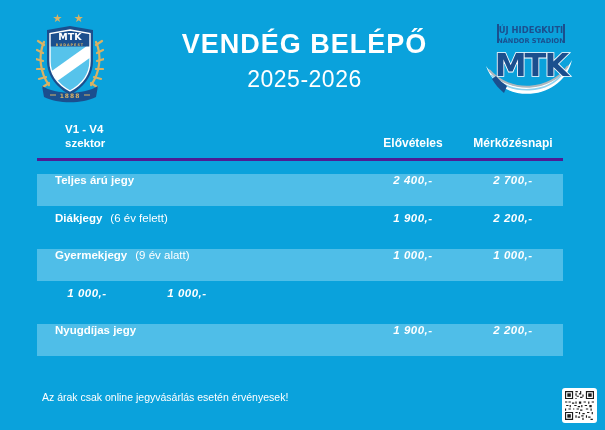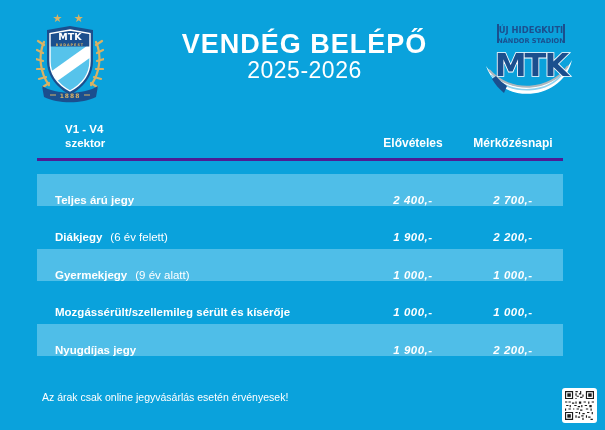--- a/index.html
+++ b/index.html
@@ -15,21 +15,21 @@
 
   
   .title-wrap {
     position:absolute; left:4px; right:0; top:31px;
     text-align:center; pointer-events:none;
   }
   .title-main {
     font-size:27px; font-weight:bold; letter-spacing:1px; line-height:27px;
   }
   .title-sub {
-    font-size:23px; font-weight:normal; letter-spacing:0.5px; line-height:24px; margin-top:0;
+    font-size:23px; font-weight:normal; letter-spacing:0.5px; line-height:24px; margin-top:9px;
   }
 
   .crest { position:absolute; left:36px; top:11px; width:68px; height:96px; }
   .stadium-logo { position:absolute; left:480px; top:20px; width:96px; height:86px; }
   svg text { font-family:"DejaVu Sans","Liberation Sans",sans-serif; }
 
   
   .price-table { position:absolute; left:37px; top:122px; width:526px; }
   .thead {
     display:flex; align-items:flex-end;
@@ -38,21 +38,21 @@
   .sector {
     flex:1; padding-left:28px;
     font-size:11.5px; font-weight:bold; line-height:14px;
   }
   .th {
     width:100px; text-align:center;
     font-size:12px; font-weight:bold;
   }
   .tbody { margin-top:13px; }
   .row {
-    display:flex; align-items:flex-end;
+    display:flex; align-items:flex-start;
     height:31.5px; margin-bottom:6px;
     font-size:11.5px;
   }
   .row.hl { background:#4fbee8; }
   .cell-label { flex:1; padding-left:18px; font-weight:bold; }
   .cell-label .note { font-weight:normal; margin-left:8px; }
   .cell-price { width:100px; text-align:center; font-weight:bold; letter-spacing:0.5px;font-style:italic; }
 
   
   .footer-note {
@@ -150,21 +150,20 @@
       <div class="cell-label"><span>Diákjegy</span><span class="note">(6 év felett)</span></div>
       <div class="cell-price">1 900,-</div>
       <div class="cell-price">2 200,-</div>
     </div>
     <div class="row hl">
       <div class="cell-label"><span>Gyermekjegy</span><span class="note">(9 év alatt)</span></div>
       <div class="cell-price">1 000,-</div>
       <div class="cell-price">1 000,-</div>
     </div>
     <div class="row">
-      <div class="cell-label"><span>Mozgássérült/szellemileg sérült és kísérője</span><span class="note"></span></div>
       <div class="cell-price">1 000,-</div>
       <div class="cell-price">1 000,-</div>
     </div>
     <div class="row hl">
       <div class="cell-label"><span>Nyugdíjas jegy</span><span class="note"></span></div>
       <div class="cell-price">1 900,-</div>
       <div class="cell-price">2 200,-</div>
     </div>
   </div>
 </div>

